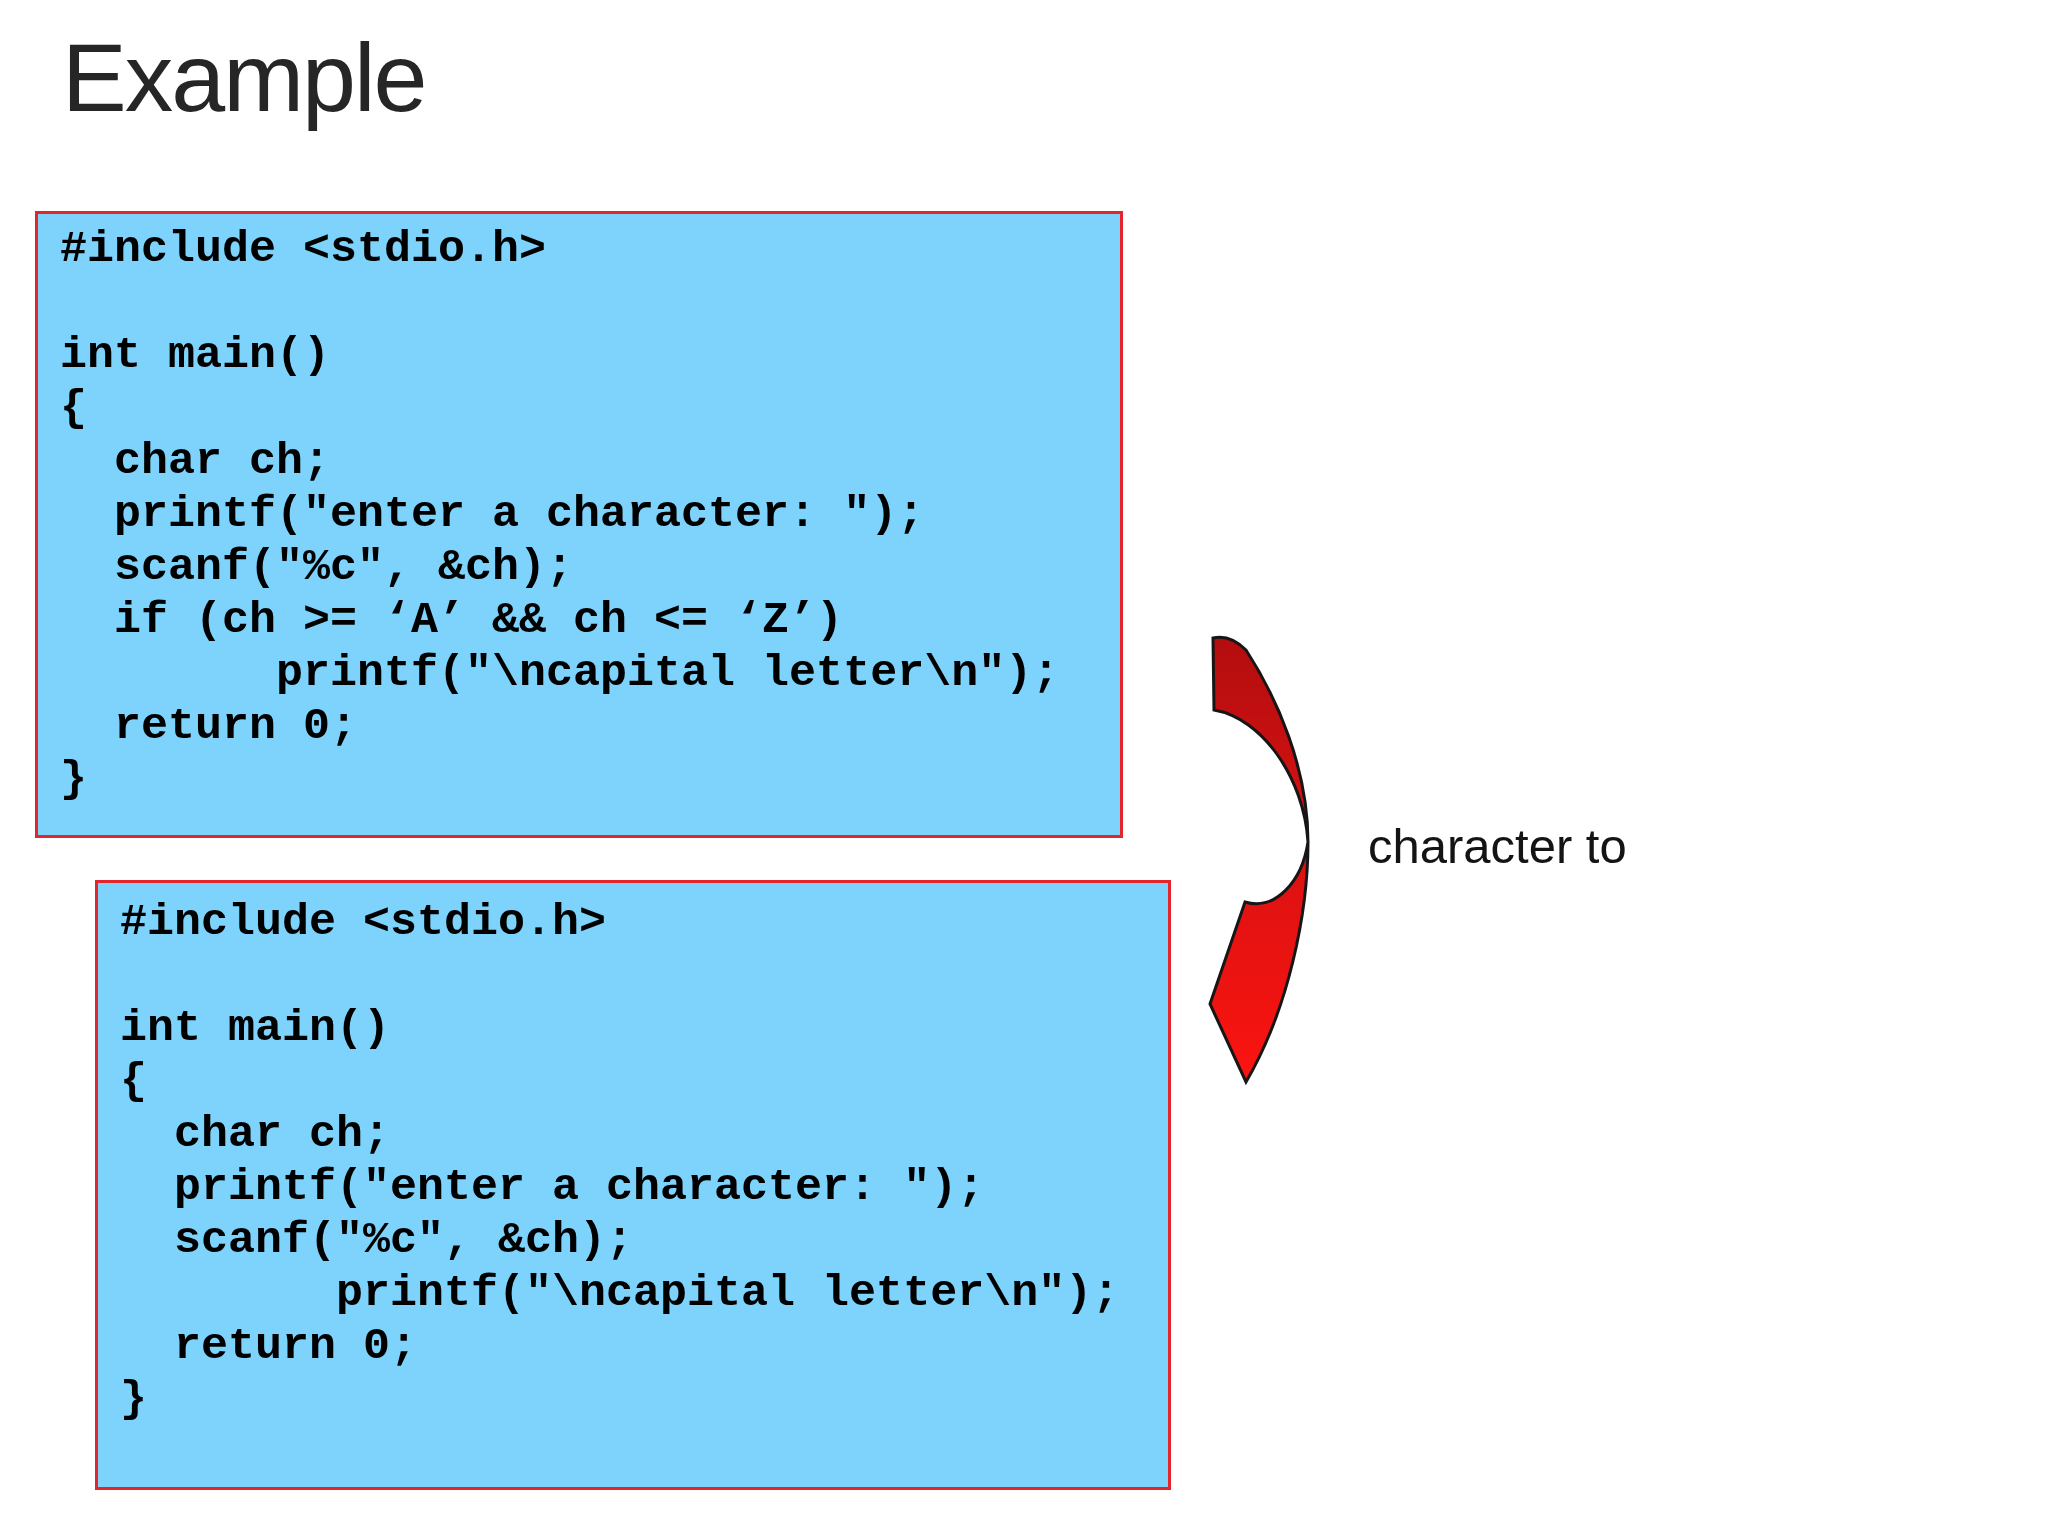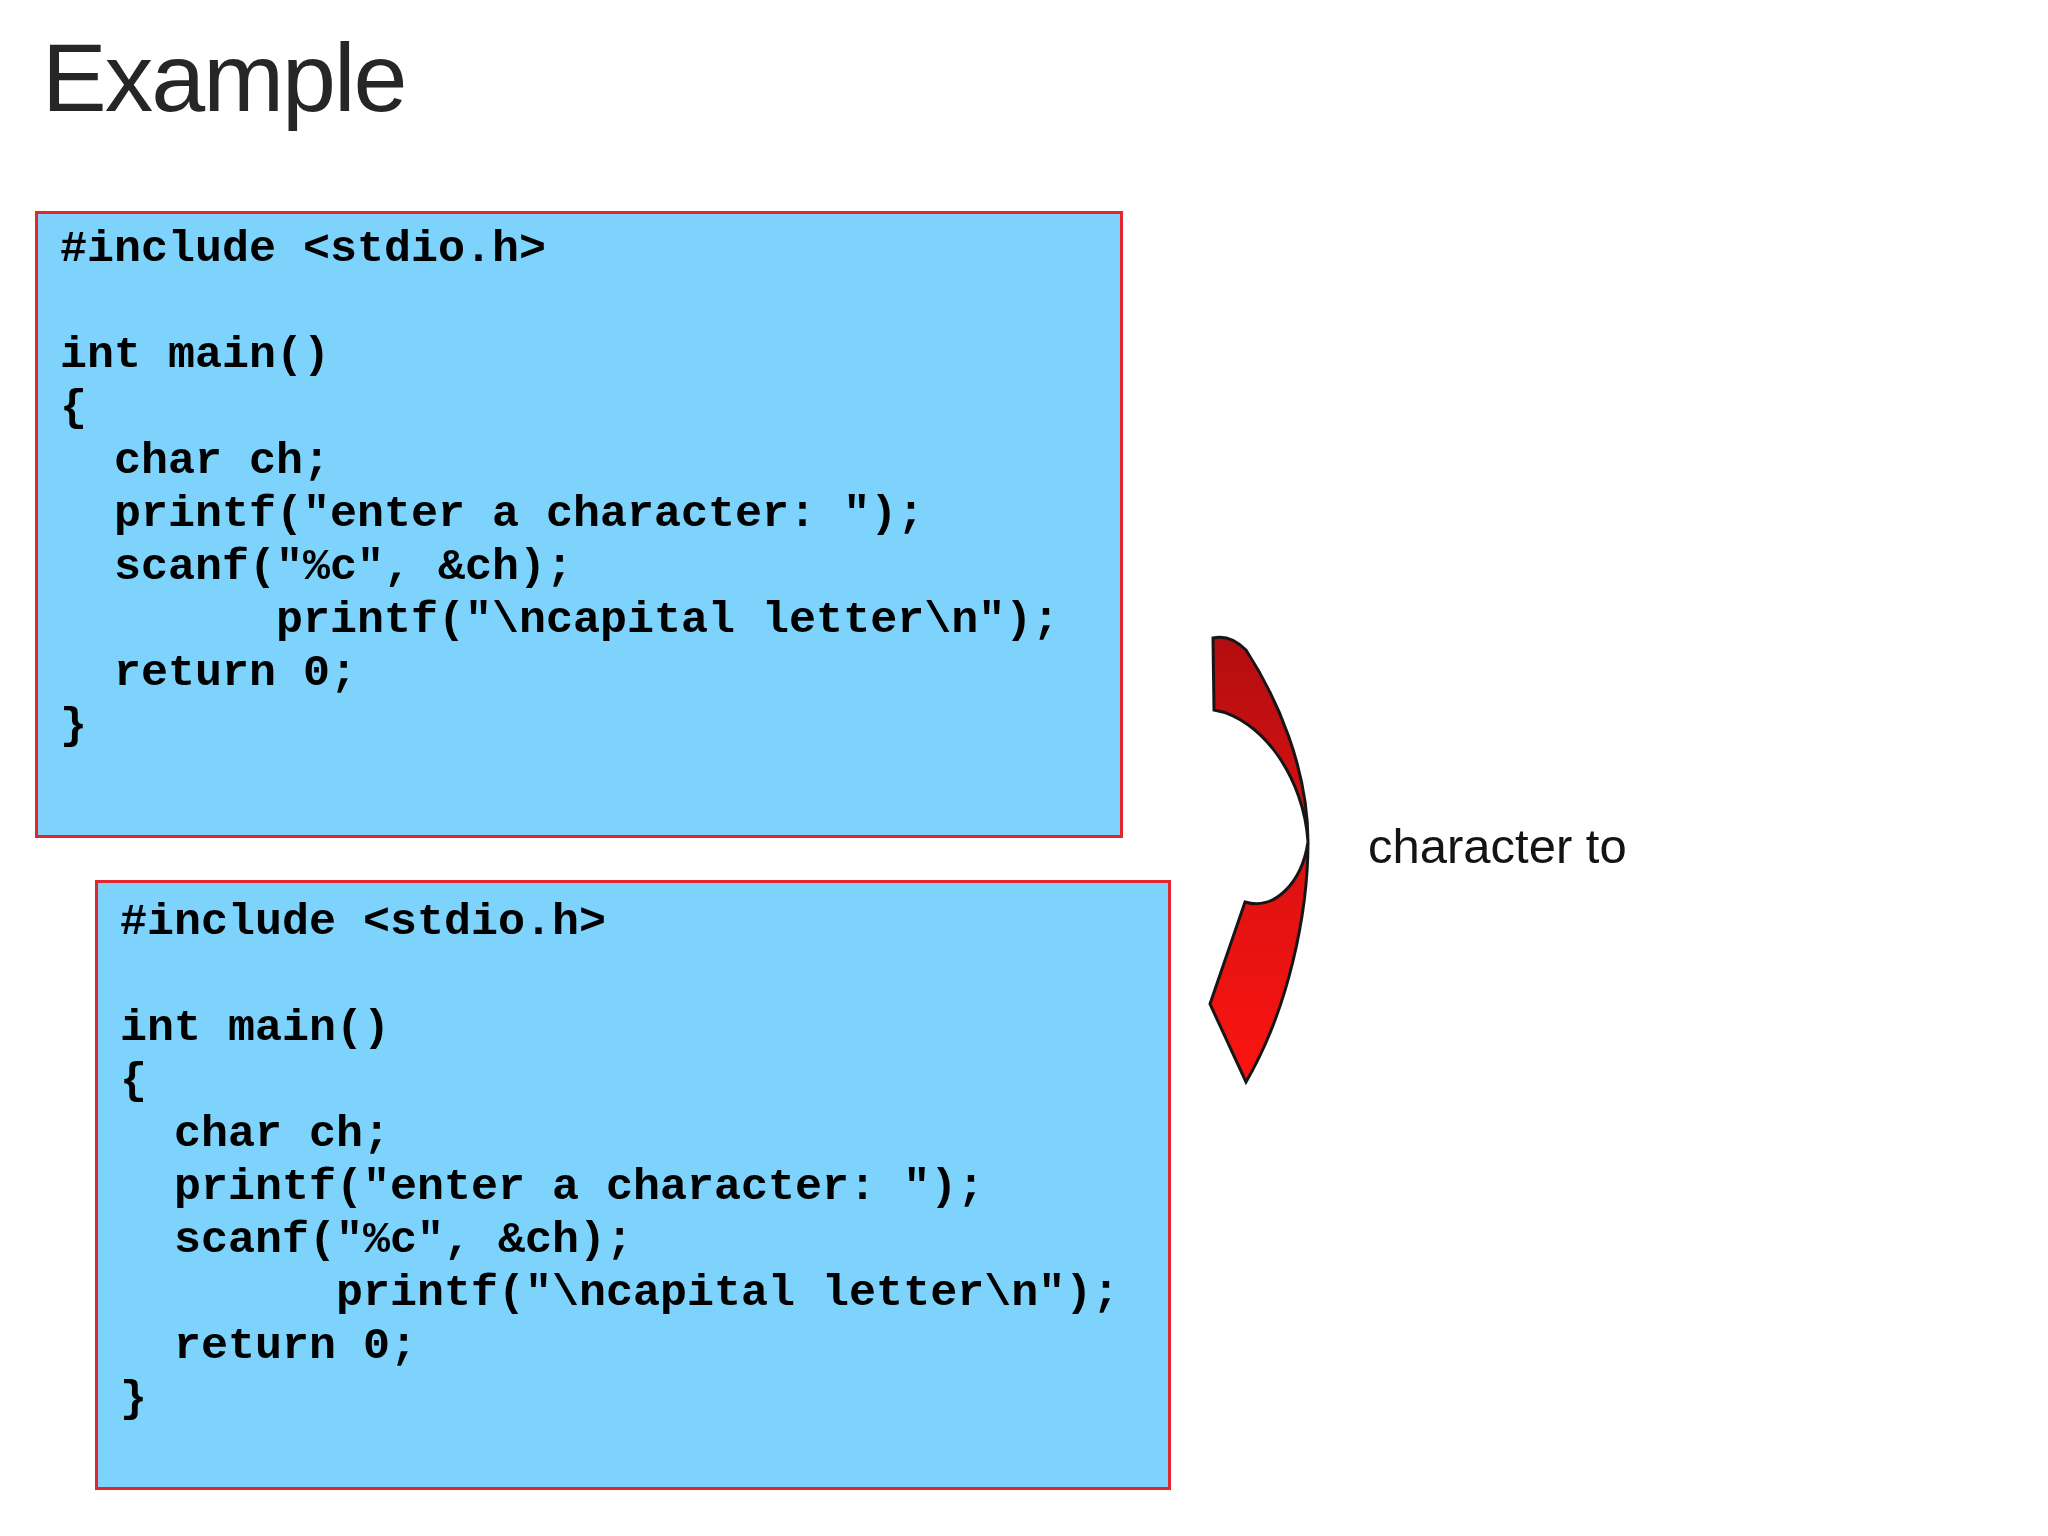--- a/index.html
+++ b/index.html
@@ -2,21 +2,21 @@
 <html><head>
 <meta charset="utf-8">
 <style>
   html, body { margin:0; padding:0; background:#ffffff; }
   .slide {
     position:relative; width:2048px; height:1536px;
     background:#ffffff; overflow:hidden;
     font-family:"Liberation Sans", sans-serif;
   }
   .title {
-    position:absolute; left:42px; top:22px;
+    position:absolute; left:62px; top:22px;
     font-size:97px; font-weight:300; letter-spacing:-2px;
     color:#262626; white-space:nowrap;
   }
   .code-box {
     position:absolute; box-sizing:border-box;
     border:3px solid #e2262b; background:#7dd3fc;
   }
   .code-box.box1 { left:35px;  top:211px; width:1088px; height:627px; padding:9px 0 0 22px; }
   .code-box.box2 { left:95px;  top:880px; width:1076px; height:610px; padding:13px 0 0 22px; }
   .code-line {
@@ -39,20 +39,21 @@
 
   <div class="code-box box1">
     <div>
         <div class="code-line">#include &lt;stdio.h&gt;</div>
         <div class="code-line"></div>
         <div class="code-line">int main()</div>
         <div class="code-line">{</div>
         <div class="code-line">  char ch;</div>
         <div class="code-line">  printf("enter a character: ");</div>
         <div class="code-line">  scanf("%c", &amp;ch);</div>
+        <div class="code-line">  if (ch &gt;= ‘A’ &amp;&amp; ch &lt;= ‘Z’)</div>
         <div class="code-line">        printf("\ncapital letter\n");</div>
         <div class="code-line">  return 0;</div>
         <div class="code-line">}</div>
       </div>
   </div>
 
   <div class="code-box box2">
     <div>
         <div class="code-line">#include &lt;stdio.h&gt;</div>
         <div class="code-line"></div>

